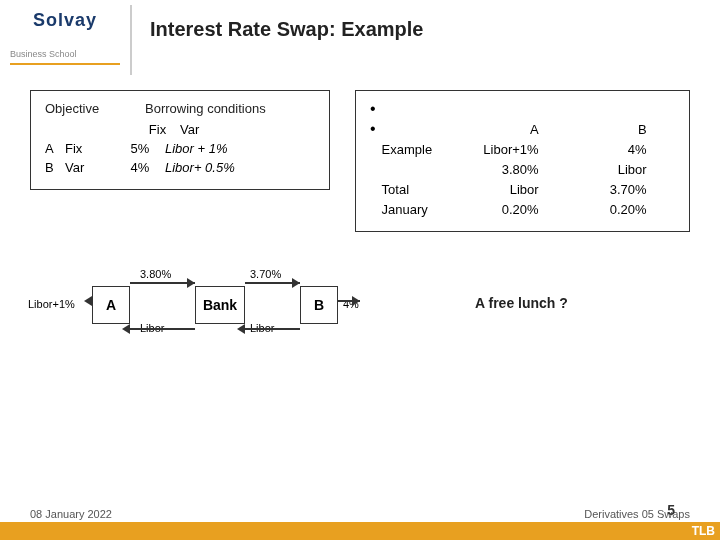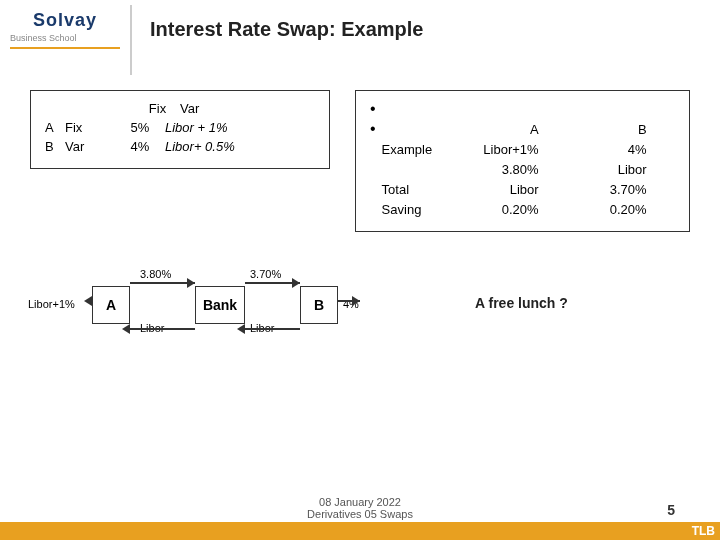--- a/index.html
+++ b/index.html
@@ -24,21 +24,21 @@
     .logo-solvay {
       font-size: 18px;
       font-weight: bold;
       color: #1a3a6b;
       letter-spacing: 1px;
       text-align: center;
     }
     .logo-sub {
       font-size: 9px;
       color: #888;
-      margin-top: 2px;
+      margin-top: 18px;
     }
     .logo-line {
       width: 100%;
       height: 2px;
       background: #e8a020;
       margin-top: 4px;
     }
 
     
     #vdivider {
@@ -153,21 +153,20 @@
       position: absolute;
       bottom: 20px;
       left: 0;
       width: 720px;
       display: flex;
       justify-content: space-between;
       align-items: center;
       padding: 0 30px;
       font-size: 11px;
       color: #555;
-      flex-direction: column;
     }
 
     
     .swap-box {
       position: absolute;
       border: 1px solid #333;
       background: #fff;
       display: flex;
       align-items: center;
       justify-content: center;
@@ -245,20 +244,24 @@
   <div class="logo-solvay">Solvay</div>
   <div class="logo-sub">Business School</div>
   <div class="logo-line"></div>
 </div>
 
 <div id="vdivider"></div>
 
 <div id="title">Interest Rate Swap: Example</div>
 
 <div id="left-panel">
+  <div class="left-panel-title">
+    <span class="objective-label">Objective</span>
+    <span class="borrowing-label">Borrowing conditions</span>
+  </div>
   <div style="display:flex; margin-bottom:4px; font-size:13px;">
     <span style="width:90px;"></span>
     <span style="width:45px; text-align:center;">Fix</span>
     <span style="width:100px;">Var</span>
   </div>
   <div class="data-row">
     <span class="col-obj">A</span>
     <span class="col-obj-val">Fix</span>
     <span class="col-fix">5%</span>
     <span class="col-var">Libor + 1%</span>
@@ -348,21 +351,21 @@
   <div class="gains-row">
     <span class="dot-bullet" style="visibility:hidden;">•</span>
     <span class="gains-col0">Total</span>
     <span class="gains-col1">Libor</span>
     <span class="gains-col2">3.70%</span>
   </div>
 
 
   <div class="gains-row">
     <span class="dot-bullet" style="visibility:hidden;">•</span>
-    <span class="gains-col0">Saving</span>
+    <span class="gains-col0">January</span>
     <span class="gains-col1">0.20%</span>
     <span class="gains-col2">0.20%</span>
   </div>
 </div>
 
 <div id="free-lunch">A free lunch ?</div>
 
 <div id="gold-bar"></div>
 
 <div id="footer">

